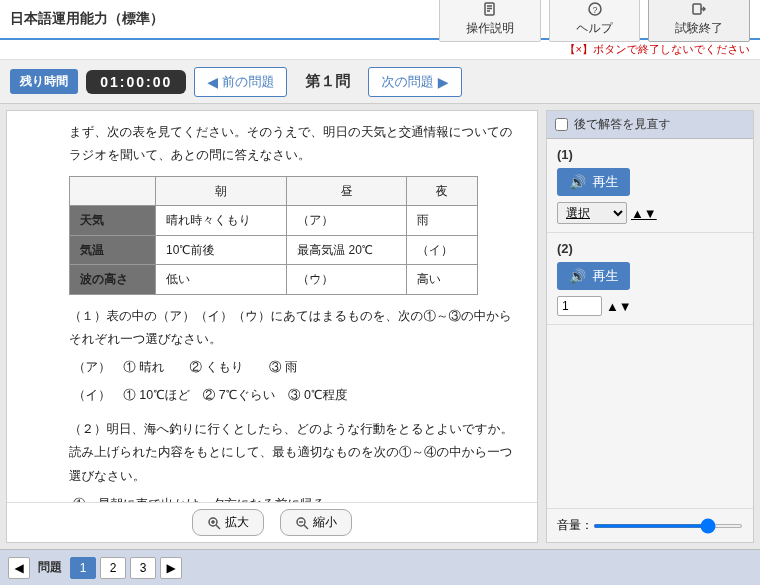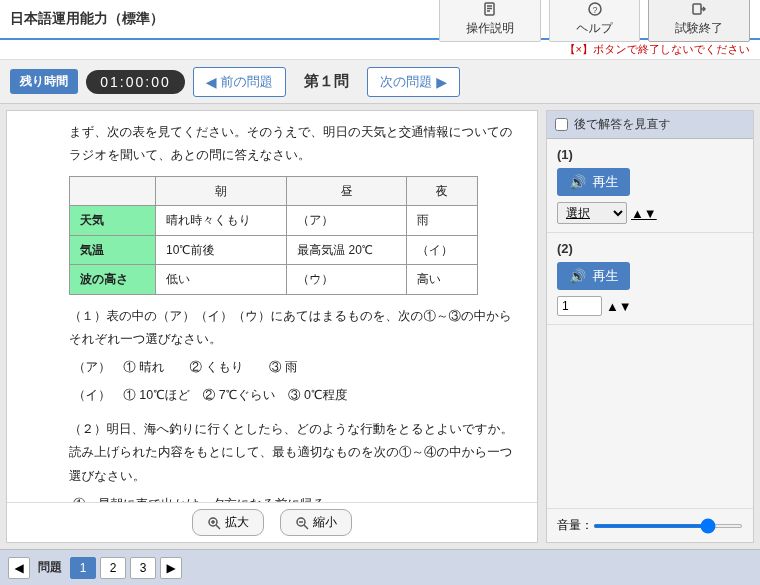--- a/index.html
+++ b/index.html
@@ -72,22 +72,22 @@
       padding: 4px 10px;
       font-size: 12px;
       font-weight: bold;
       border-radius: 3px;
     }
     .time-value {
       background: #333;
       color: #fff;
       padding: 4px 14px;
       font-size: 14px;
-      font-weight: normal;
-      border-radius: 12px;
+      font-weight: bold;
+      border-radius: 6px;
       letter-spacing: 2px;
     }
     .nav-btn {
       display: flex;
       align-items: center;
       gap: 4px;
       padding: 5px 12px;
       border: 1px solid #4a7fc1;
       background: #fff;
       color: #4a7fc1;
@@ -145,21 +145,21 @@
       border: 1px solid #999;
       padding: 4px 10px;
       font-size: 12px;
     }
     .data-table th {
       background: #f5f5f5;
       text-align: center;
       font-weight: normal;
     }
     .data-table td:first-child {
-      background: #86efac;
+      background: #737373;
       font-weight: bold;
     }
 
     
     .question-section {
       margin-top: 10px;
       font-size: 12.5px;
       line-height: 1.9;
     }
     .question-section p { margin-bottom: 4px; }

